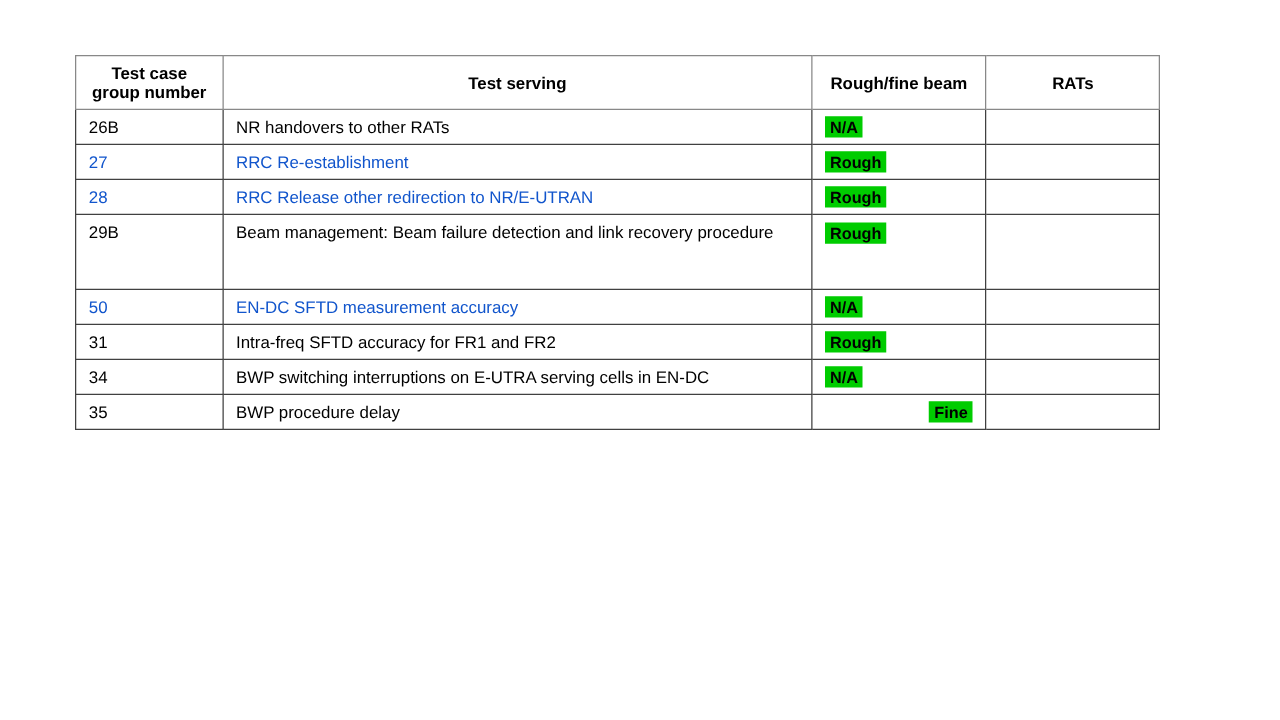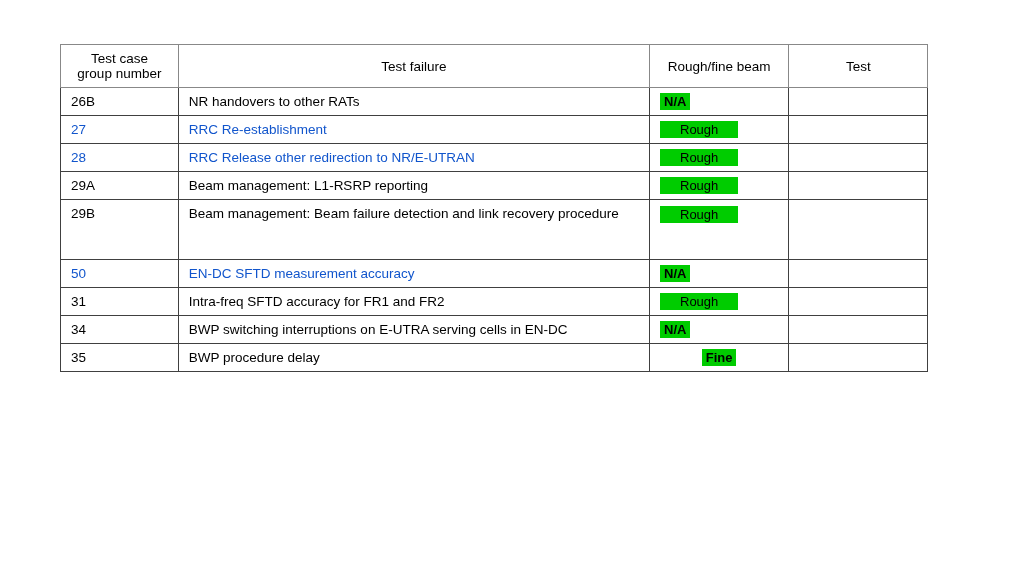--- a/index.html
+++ b/index.html
@@ -20,21 +20,21 @@
     table {
       border-collapse: collapse;
       width: 92%;
       margin-left: 20px;
       font-size: 13.5px;
     }
     thead tr th {
       border: 1px solid #888;
       padding: 6px 10px;
       text-align: center;
-      font-weight: 400;
+      font-weight: 700;
       background: #fff;
       color: #000;
       font-size: 13.5px;
     }
     tbody tr td {
       border: 1px solid #404040;
       padding: 5px 10px;
       vertical-align: middle;
       color: #000;
       font-size: 13.5px;
@@ -49,23 +49,23 @@
       background: #00cc00;
       color: #000;
       padding: 1px 4px;
       font-size: 13px;
       font-weight: 600;
       display: inline-block;
     }
     .badge-rough {
       background: #00cc00;
       color: #000;
-      padding: 1px 20px;
+      padding: 1px 4px;
       font-size: 13px;
-      font-weight: 400;
+      font-weight: 700;
       display: inline-block;
     }
     .badge-fine {
       background: #00cc00;
       color: #000;
       padding: 1px 4px;
       font-size: 13px;
       font-weight: 600;
       display: inline-block;
     }
@@ -77,47 +77,41 @@
   </style>
 </head>
 <body>
 
 <h1></h1>
 
 <table>
   <thead>
     <tr>
       <th class="col-group">Test case<br>group number</th>
-      <th class="col-purpose">Test failure</th>
+      <th class="col-purpose">Test serving</th>
       <th class="col-beam">Rough/fine beam</th>
-      <th class="col-note">Test</th>
+      <th class="col-note">RATs</th>
     </tr>
   </thead>
   <tbody id="table-body">
   <tr>
         <td>26B</td>
         <td>NR handovers to other RATs</td>
         <td style="text-align: left;"><span class="badge-na">N/A</span></td>
         <td></td>
       </tr>
       <tr>
         <td><span class="link">27</span></td>
         <td><span class="link">RRC Re-establishment</span></td>
         <td style="text-align: left;"><span class="badge-rough">Rough</span></td>
         <td></td>
       </tr>
       <tr>
         <td><span class="link">28</span></td>
         <td><span class="link">RRC Release other redirection to NR/E-UTRAN</span></td>
-        <td style="text-align: left;"><span class="badge-rough">Rough</span></td>
-        <td></td>
-      </tr>
-      <tr>
-        <td>29A</td>
-        <td>Beam management: L1-RSRP reporting</td>
         <td style="text-align: left;"><span class="badge-rough">Rough</span></td>
         <td></td>
       </tr>
       <tr class="row-tall">
         <td>29B</td>
         <td>Beam management: Beam failure detection and link recovery procedure</td>
         <td style="text-align: left;"><span class="badge-rough">Rough</span></td>
         <td></td>
       </tr>
       <tr>
@@ -134,17 +128,17 @@
       </tr>
       <tr>
         <td>34</td>
         <td>BWP switching interruptions on E-UTRA serving cells in EN-DC</td>
         <td style="text-align: left;"><span class="badge-na">N/A</span></td>
         <td></td>
       </tr>
       <tr>
         <td>35</td>
         <td>BWP procedure delay</td>
-        <td style="text-align: center;"><span class="badge-fine">Fine</span></td>
+        <td style="text-align: right;"><span class="badge-fine">Fine</span></td>
         <td></td>
       </tr>
     </tbody>
 </table>
 
 </body></html>

